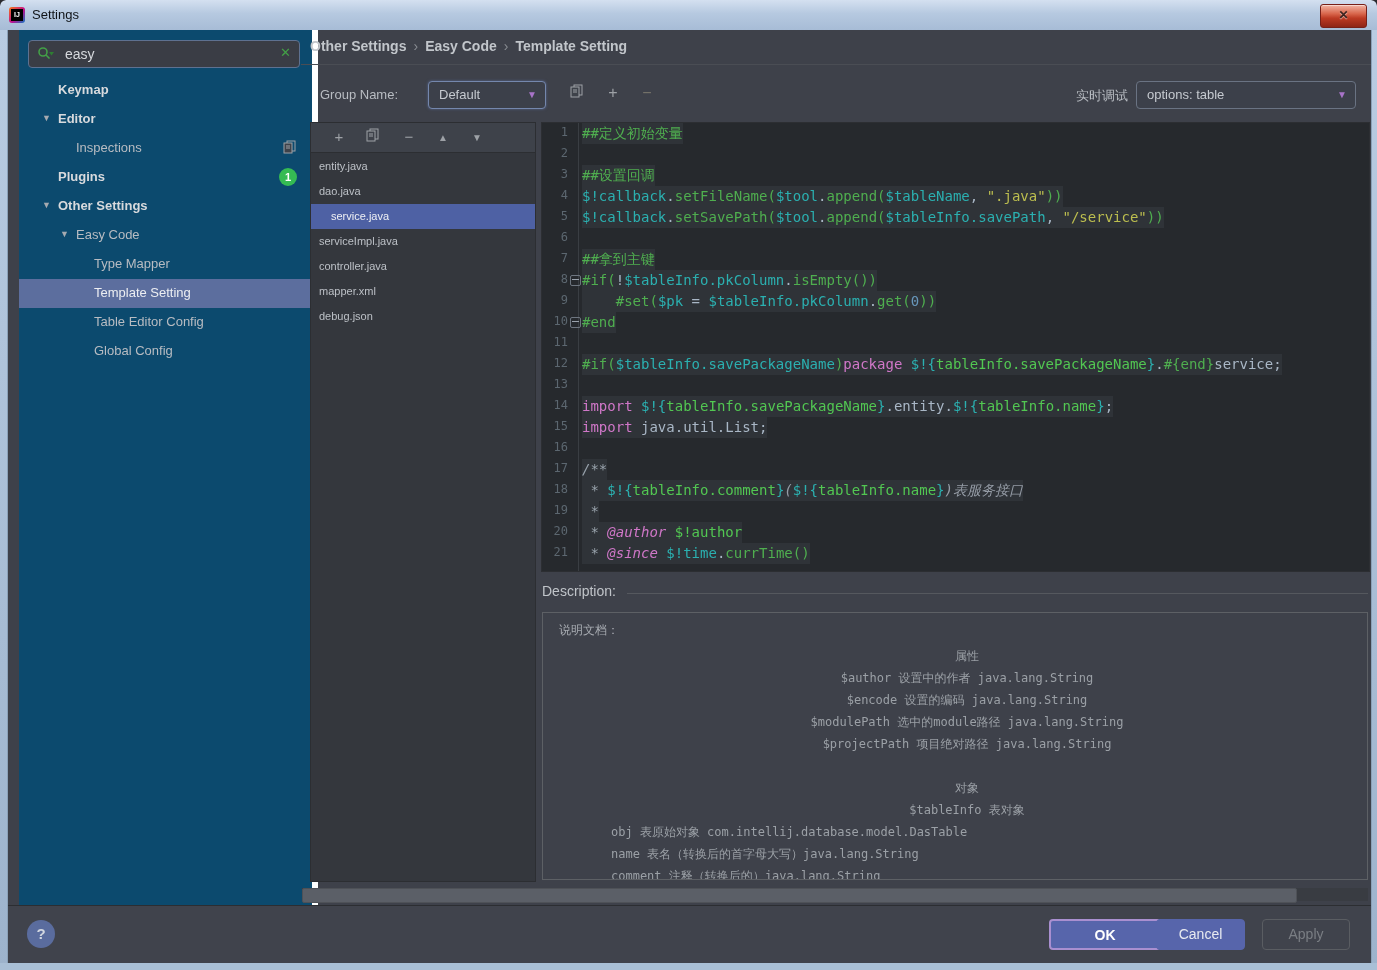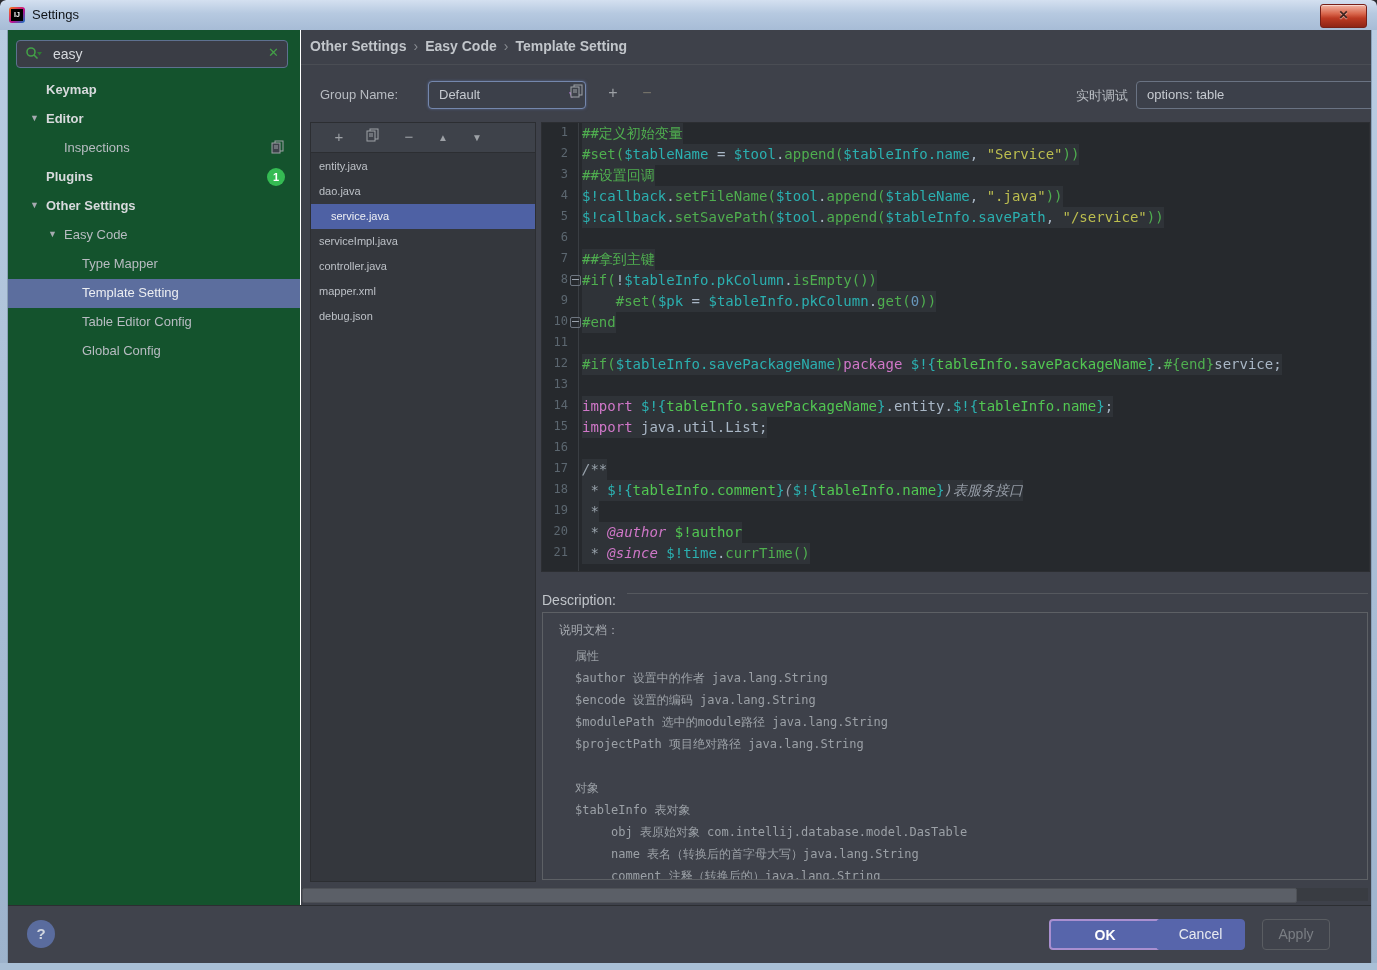--- a/index.html
+++ b/index.html
@@ -17,22 +17,22 @@
   .close-btn{position:absolute;right:10px;top:4px;width:45px;height:22px;border-radius:3px;
     background:linear-gradient(#f2b5a4,#d8654b 40%,#bc3a23 60%,#8e2517);border:1px solid #772018;
     color:#3c2420;font-weight:bold;font-size:12px;text-align:center;line-height:21px;
     text-shadow:0 1px 1px rgba(255,255,255,.55);box-shadow:inset 0 1px 0 rgba(255,255,255,.5);}
   .edge{position:absolute;background:linear-gradient(#b9cce2,#9db3cc);}
   .edge-l{left:0;top:30px;bottom:0;width:7px;border-right:1px solid #8ba1b8;}
   .edge-r{right:0;top:30px;bottom:0;width:5px;border-left:1px solid #8ba1b8;}
   .edge-b{left:0;right:0;bottom:0;height:7px;background:#a9bfd6;}
   .body{position:absolute;left:7px;right:5px;top:30px;bottom:7px;background:#3E414A;overflow:hidden;}
   
-  .sidebar{position:absolute;left:0;top:0;width:293px;height:875px;background:#14532d;
-    border-right:1px solid #ffffff;}
+  .sidebar{position:absolute;left:12px;top:0;width:293px;height:875px;background:#0c4a6e;
+    border-right:6px solid #ffffff;}
   .search-box{position:absolute;left:9px;top:10px;width:270px;height:26px;background:#3a3d45;
     border:1px solid #5e7190;border-radius:4px;}
   .search-box input{position:absolute;left:34px;top:1px;width:200px;height:22px;background:transparent;
     border:none;outline:none;color:#d6d9dd;font-size:14px;font-family:"Liberation Sans",sans-serif;}
   .search-glyph{position:absolute;left:8px;top:5px;width:18px;height:16px;}
   .search-clear{position:absolute;right:8px;top:4px;color:#43a047;font-size:13px;}
   .tree{position:absolute;left:0;top:46px;right:0;}
   .tree-row{position:relative;height:29px;font-size:13px;color:#b8bcc2;}
   .tree-row.bold{font-weight:bold;color:#d8dadd;}
   .tree-row.sel{background:#5C6E9E;color:#eceef2;}
@@ -42,21 +42,21 @@
   .arrow.alv1{left:23px;} .arrow.alv2{left:41px;}
   .badge{position:absolute;left:260px;top:5px;width:18px;height:18px;border-radius:50%;
     background:#35bb53;color:#fff;font-size:11px;font-weight:bold;text-align:center;line-height:18px;}
   .trail-ic{position:absolute;left:264px;top:6px;}
   
   .crumbs{position:absolute;left:303px;top:8px;font-size:14px;font-weight:bold;color:#c2c6cb;}
   .crumb-sep{color:#888c92;font-weight:normal;padding:0 7px;}
   .hdr-line{position:absolute;left:294px;top:34px;right:0;height:1px;background:#4a4d54;}
   .lbl{position:absolute;font-size:13px;color:#b8bcc2;}
   .combo{position:absolute;height:26px;background:#3c404a;border:1px solid #6a7383;border-radius:4px;
-    font-size:13px;color:#c6cad0;padding-left:40px;}
+    font-size:13px;color:#c6cad0;}
   .combo .cv{position:absolute;left:10px;top:5px;}
   .combo .ca{position:absolute;right:8px;top:7px;font-size:10px;color:#a873c8;}
   .combo1{left:421px;top:51px;width:116px;border-color:#7487ad;box-shadow:0 0 3px rgba(110,140,210,.5);}
   .combo2{left:1129px;top:51px;width:218px;}
   .tb-ic{position:absolute;top:52px;width:22px;height:22px;text-align:center;color:#9da1a6;
     font-size:16px;line-height:22px;}
   .tb-ic.dis{color:#77736a;}
   
   .list-panel{position:absolute;left:303px;top:92px;width:224px;height:758px;background:#34373D;
     border:1px solid #2c2e32;}
@@ -77,42 +77,42 @@
   .fold{position:absolute;left:28px;top:5px;width:9px;height:9px;border:1px solid #6e7680;
     border-radius:2px;}
   .fold::after{content:"";position:absolute;left:1px;right:1px;top:3px;height:1px;background:#9aa2ac;}
   .ct{position:absolute;left:40px;top:0;line-height:21px;white-space:pre;background:#2F3338;
     color:#a9b7c6;}
   .t-grn{color:#4FAE4F;} .t-grn2{color:#52C752;margin-top:30px;} .t-cyn{color:#2BB0B0;} .t-yel{color:#BCBE4F;}
   .t-pnk{color:#D077C8;} .t-fg{color:#A9B7C6;} .t-num{color:#6897BB;}
   .t-doc{color:#99A3AC;font-style:italic;} .t-doci{color:#959CA6;font-style:italic;}
   .t-tag{color:#D077C8;font-style:italic;}
   
-  .desc-label{position:absolute;left:535px;top:553px;font-size:14px;color:#c0c4c9;margin-top:9px;}
+  .desc-label{position:absolute;left:535px;top:553px;font-size:14px;color:#c0c4c9;}
   .desc-line{position:absolute;left:620px;top:563px;right:4px;height:1px;background:#55585e;}
   .desc-box{position:absolute;left:535px;top:582px;width:824px;height:266px;background:#3E414A;
     border:1px solid #5d6065;overflow:hidden;font-family:"DejaVu Sans Mono",monospace;
     font-size:12px;color:#9ba0a6;}
   .desc-inner{padding:6px 8px;}
   .dl{height:22px;line-height:22px;white-space:pre;}
   .dl.first{margin-bottom:4px;color:#a8acb2;}
-  .ind0{margin-left:8px;} .ind1{margin-left:24px;} .ind2{margin-left:60px;}
+  .ind0{margin-left:8px;} .ind1{margin-left:24px;text-align:center;} .ind2{margin-left:60px;}
   
   .hscroll{position:absolute;left:295px;top:858px;width:1066px;height:13px;background:#393c42;}
   .hthumb{position:absolute;left:0;top:0;width:993px;height:13px;background:#5B5F67;
     border:1px solid #4e5157;border-radius:2px;}
   .bottom-bar{position:absolute;left:0;right:0;top:875px;bottom:0;background:#40434C;
     border-top:1px solid #2c2e32;}
   .help-btn{position:absolute;left:20px;top:14px;width:28px;height:28px;border-radius:50%;
     background:#5A6C9E;color:#d2d7e0;font-size:15px;font-weight:bold;text-align:center;line-height:28px;}
   .btn{position:absolute;top:13px;height:31px;border-radius:4px;font-size:14px;text-align:center;
     line-height:29px;box-sizing:border-box;}
   .btn-ok{left:1042px;width:112px;background:#5765AB;border:2px solid #A98FD0;color:#fff;font-weight:bold;}
   .btn-cancel{left:1149px;width:89px;background:#5765AB;border:1px solid #5765AB;color:#e8eaf0;}
-  .btn-apply{left:1255px;width:68px;background:transparent;border:1px solid #5a5d62;color:#7a7e84;}
+  .btn-apply{left:1255px;width:88px;background:transparent;border:1px solid #5a5d62;color:#7a7e84;}
   .svg-copy{display:inline-block;}
 </style>
 </head>
 <body>
 
 <div class="win">
 
   <div class="titlebar">
     <span class="app-icon">
         <i>IJ</i>
@@ -226,21 +226,20 @@
         </div>
     </div>
 
     <div class="editor">
         <div class="cl">
           <span class="ln">1</span>
           <span class="ct"><span class="t-grn">##定义初始变量</span></span>
         </div>
         <div class="cl">
           <span class="ln">2</span>
-          <span class="ct"><span class="t-grn">#set(</span><span class="t-cyn">$tableName</span><span class="t-fg"> = </span><span class="t-cyn">$tool</span><span class="t-fg">.</span><span class="t-grn">append(</span><span class="t-cyn">$tableInfo.name</span><span class="t-fg">, </span><span class="t-yel">"Service"</span><span class="t-grn">))</span></span>
         </div>
         <div class="cl">
           <span class="ln">3</span>
           <span class="ct"><span class="t-grn">##设置回调</span></span>
         </div>
         <div class="cl">
           <span class="ln">4</span>
           <span class="ct"><span class="t-cyn">$!callback</span><span class="t-fg">.</span><span class="t-grn">setFileName(</span><span class="t-cyn">$tool</span><span class="t-fg">.</span><span class="t-grn">append(</span><span class="t-cyn">$tableName</span><span class="t-fg">, </span><span class="t-yel">".java"</span><span class="t-grn">))</span></span>
         </div>
         <div class="cl">

